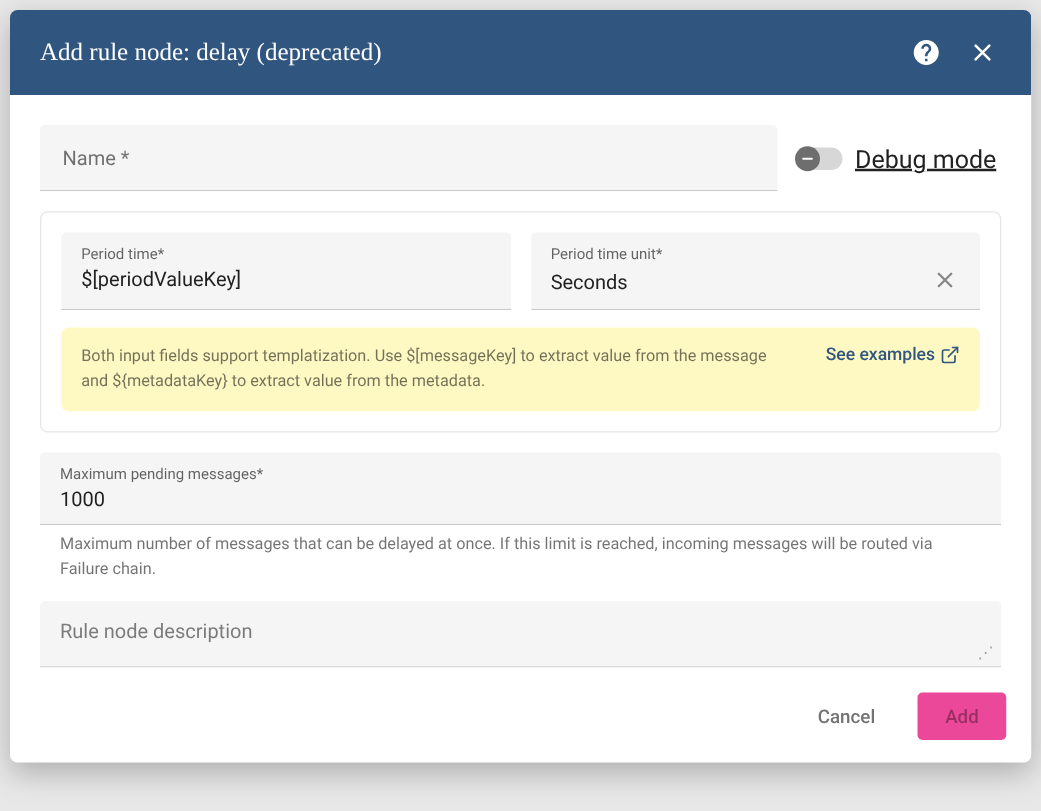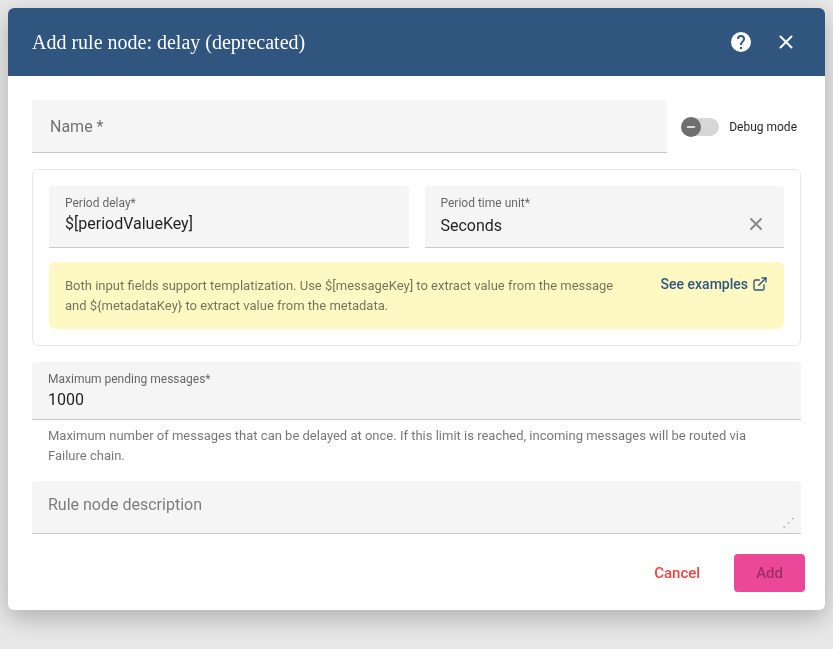--- a/index.html
+++ b/index.html
@@ -115,21 +115,21 @@
       width: 20px;
       height: 20px;
       border-radius: 50%;
       background: #6e6e6e;
       display: flex;
       align-items: center;
       justify-content: center;
       color: #fff;
       font-size: 12px;
     }
-    .debug-label { font-size: 12px; color: rgba(0,0,0,0.87); }
+    .debug-label { font-size: 20px; color: rgba(0,0,0,0.87); text-decoration: underline; }
     .card {
       border: 1px solid #e6e6e6;
       border-radius: 6px;
       padding: 16px;
       display: flex;
       flex-direction: column;
       gap: 14px;
     }
     .two-col { display: flex; gap: 16px; }
     .two-col > * { flex: 1; }
@@ -203,21 +203,21 @@
       font-size: 15px;
       font-weight: 500;
       padding: 10px 22px;
       border: none;
       border-radius: 4px;
       cursor: pointer;
       font-family: inherit;
     }
     .btn-text {
       background: transparent;
-      color: #ef4444;
+      color: #737373;
     }
     .btn-contained {
       background: #ec4899;
       color: rgba(0,0,0,0.35);
     }
     .stack-no-gap { display: flex; flex-direction: column; gap: 4px; }
     .name-field { flex: 1; }
   </style>
 </head>
 <body>
@@ -252,21 +252,21 @@
               </svg>
           </div>
         </div>
         <span class="debug-label">Debug mode</span>
       </div>
     </div>
 
     <div class="card">
       <div class="two-col">
         <div class="field">
-          <span class="field-label-float">Period delay*</span>
+          <span class="field-label-float">Period time*</span>
           <input class="field-value-input" value="$[periodValueKey]" style="">
         </div>
         <div class="field">
           <span class="field-label-float">Period time unit*</span>
           <div class="field-inner-row">
             <input class="field-value-input" value="Seconds" style="">
             <button class="clear-btn" aria-label="Clear">
               <svg width="20" height="20" viewBox="0 0 24 24" fill="none" stroke="currentColor" stroke-width="2.2" stroke-linecap="round">
                   <path d="M18 6L6 18M6 6l12 12"></path>
                 </svg>

